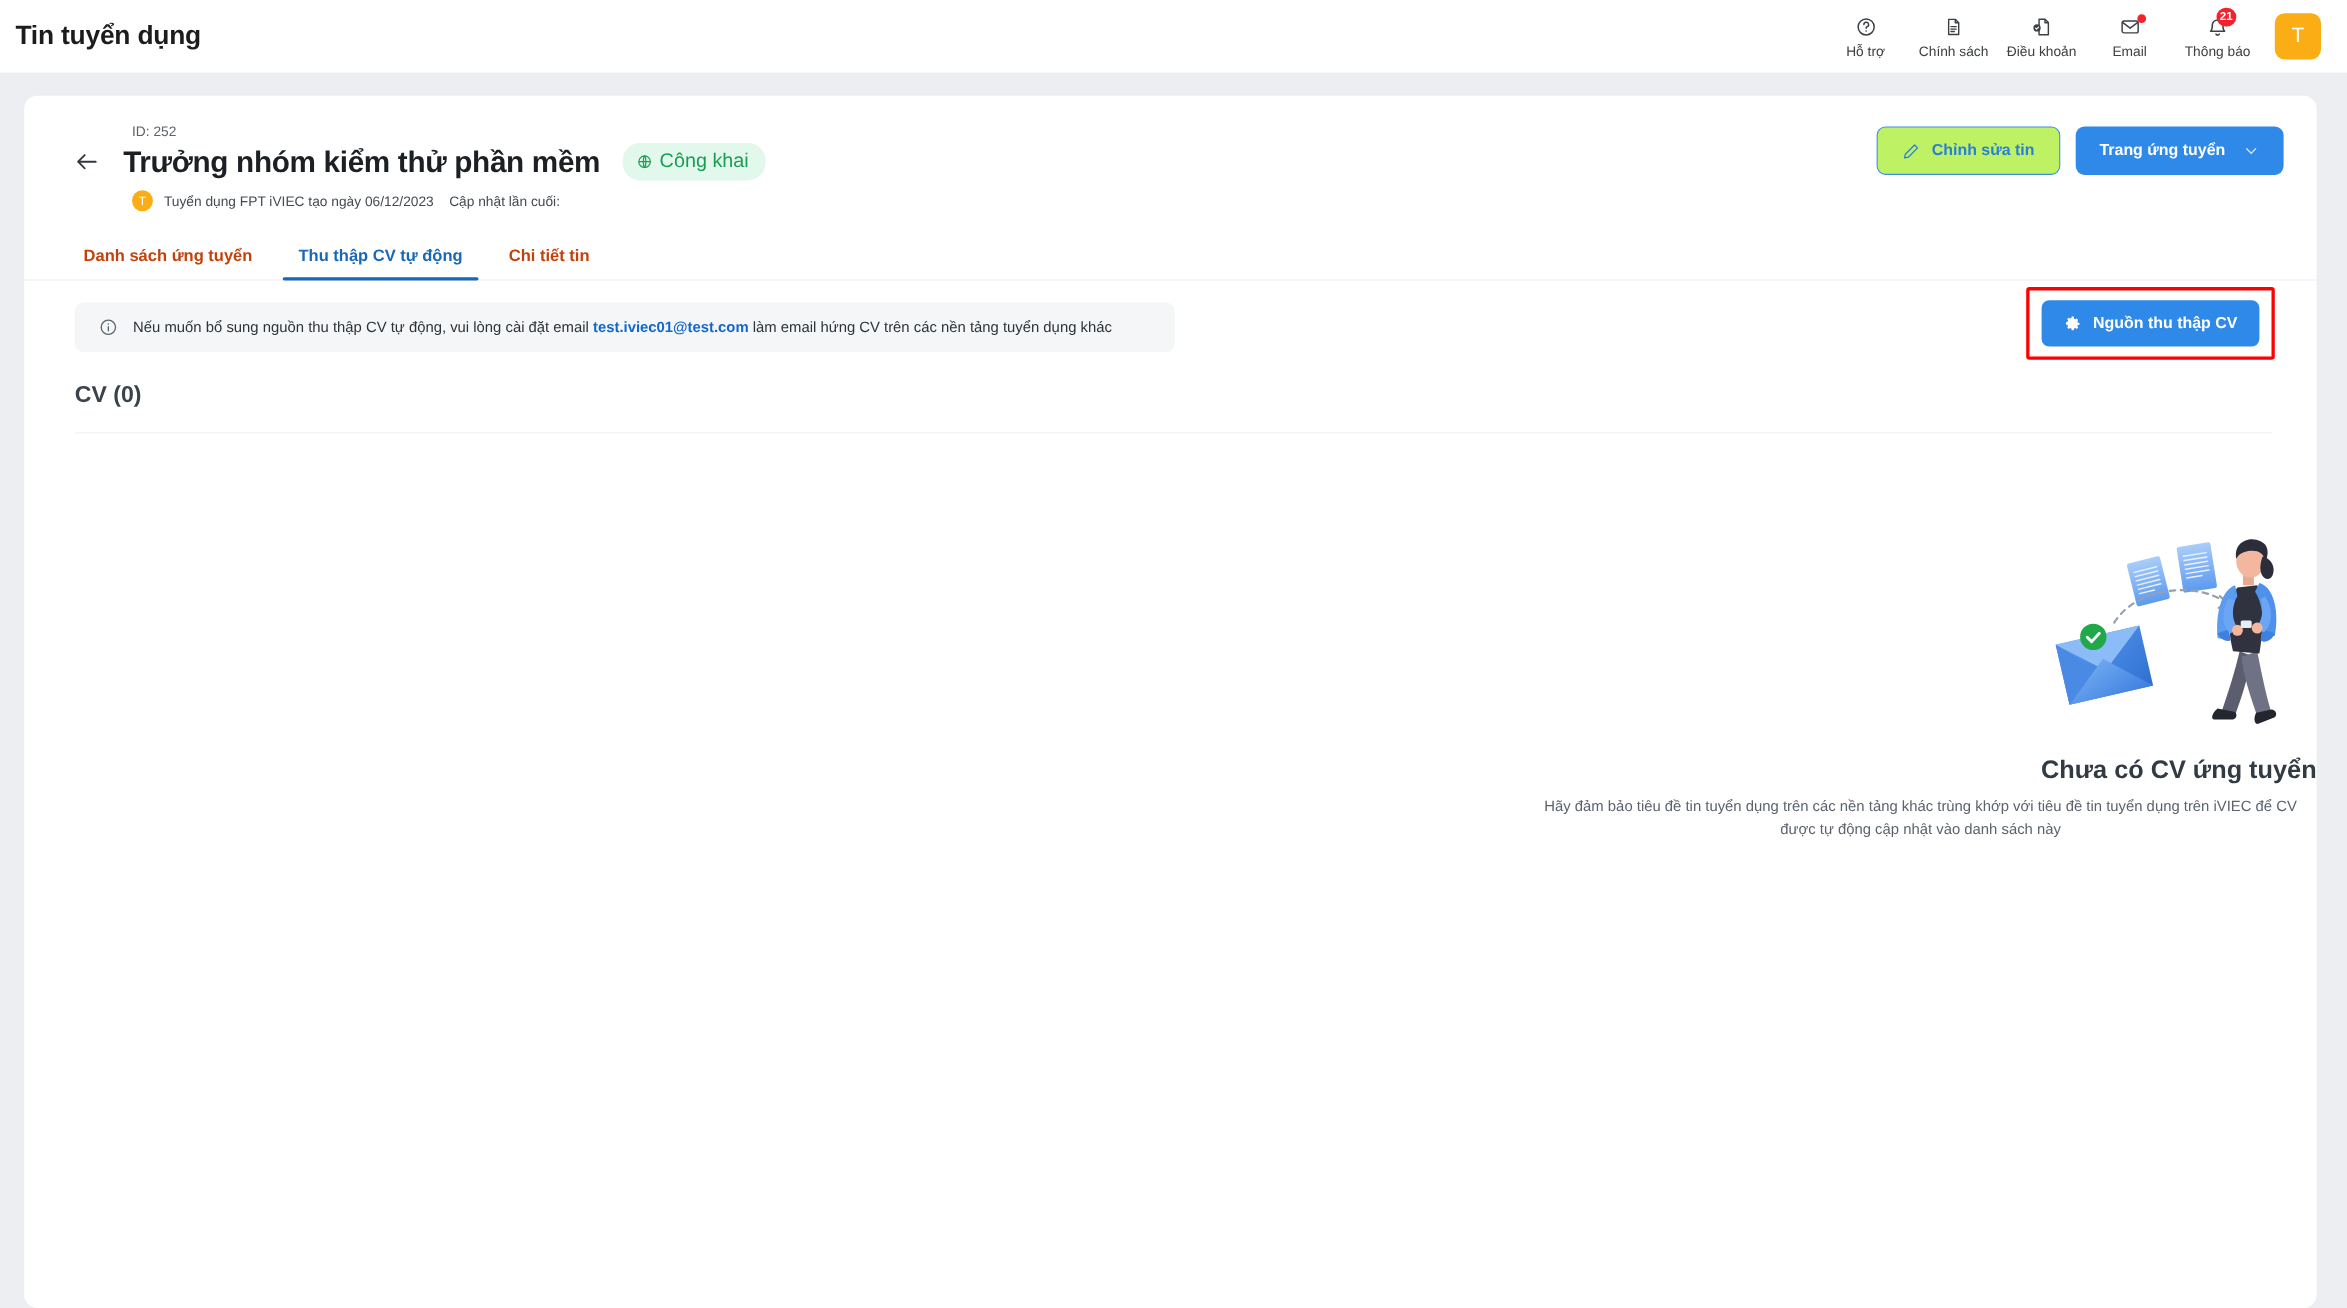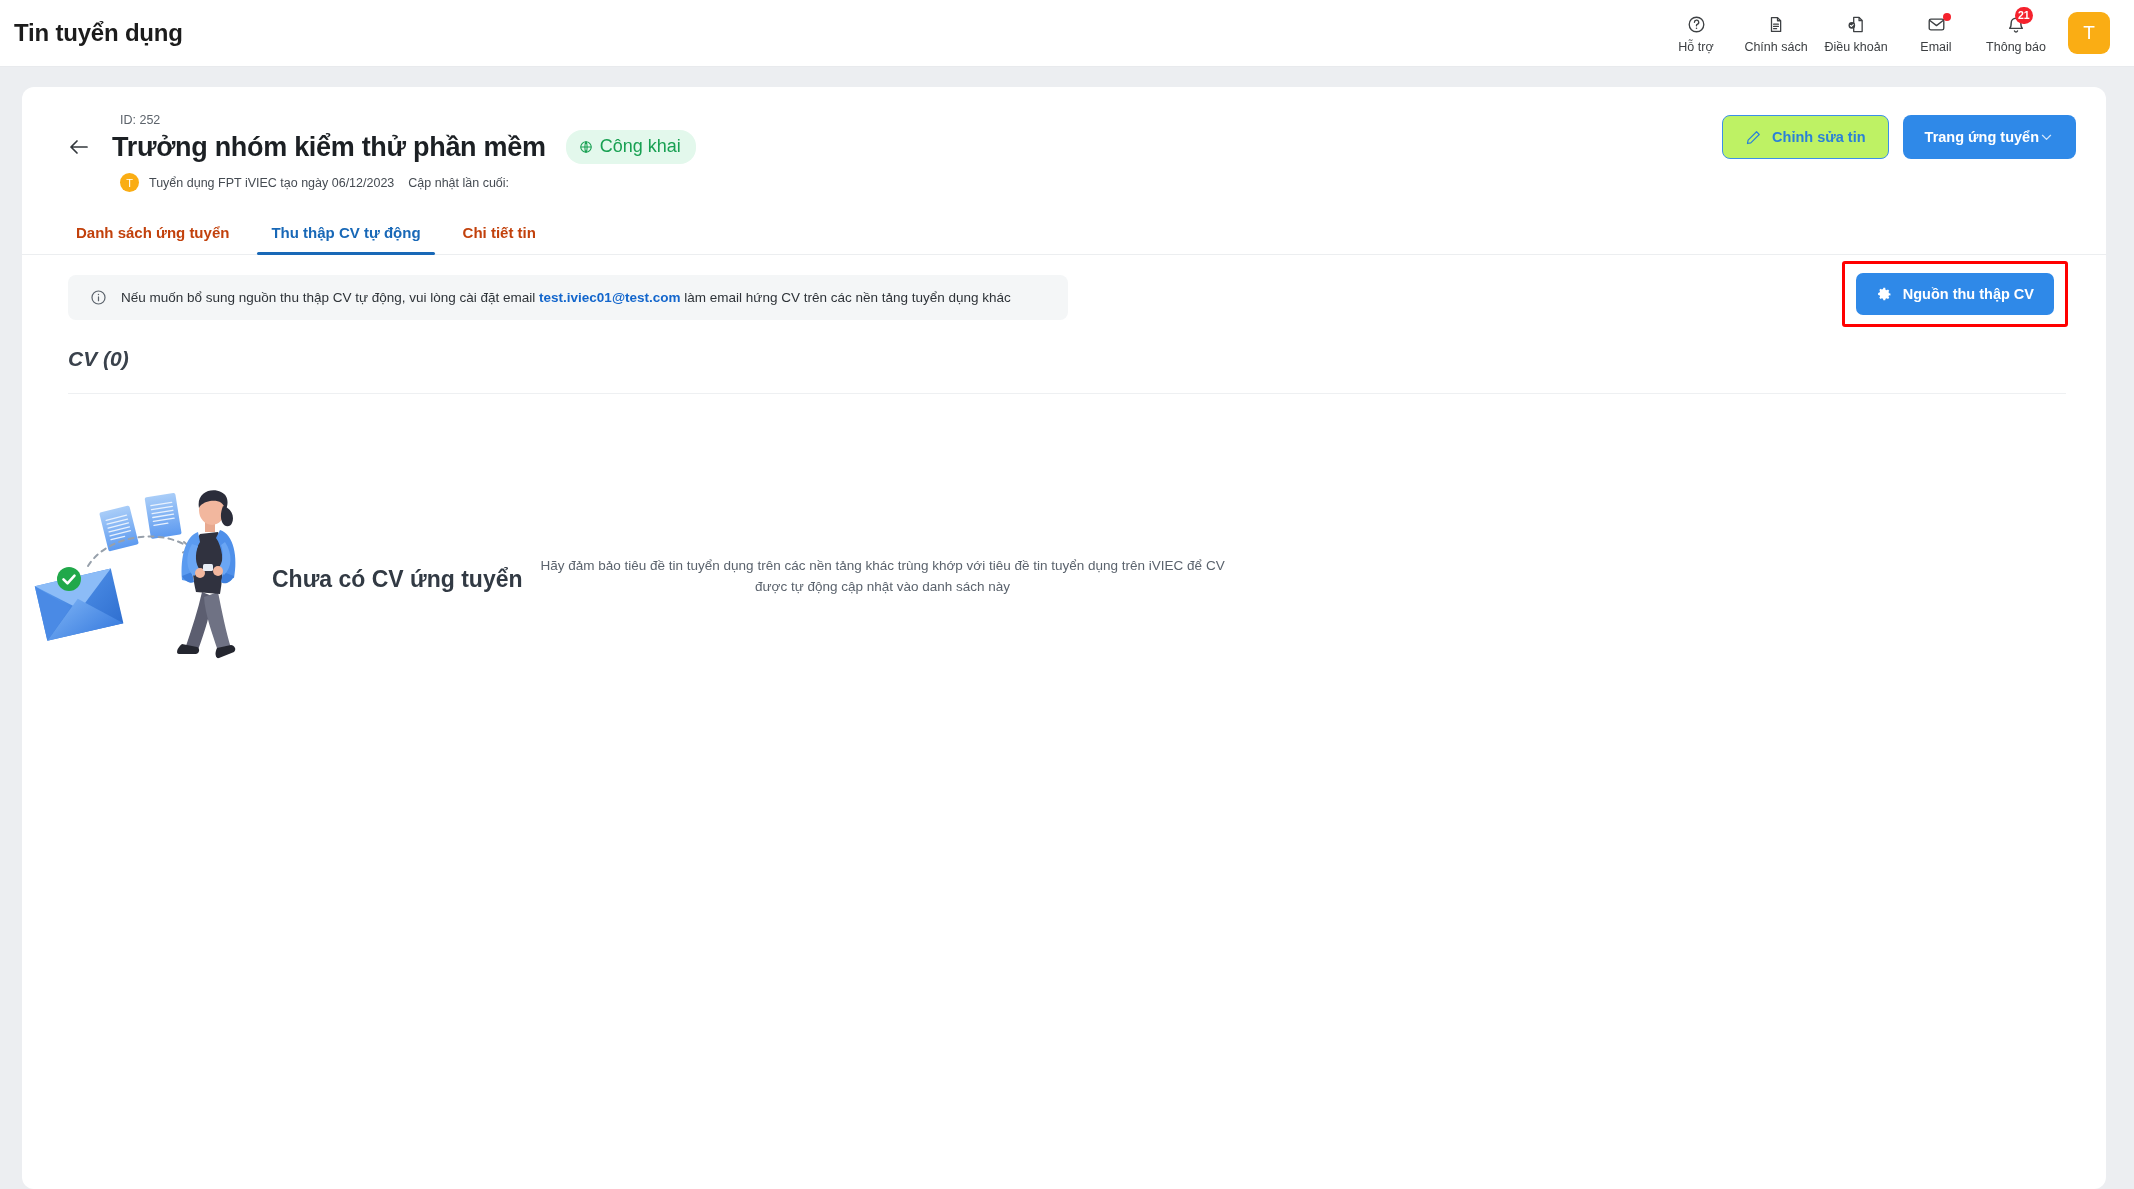--- a/index.html
+++ b/index.html
@@ -150,21 +150,21 @@
     background: #bef264;
     border-radius: 8px;
     height: 44px;
     padding: 0 22px;
     font-size: 14.5px;
     font-weight: 600;
     cursor: pointer;
     white-space: nowrap;
   }
   .btn-primary {
-    display: inline-flex; align-items: center; 
+    display: inline-flex; align-items: center; gap: 16px;
     background: #2f89e8;
     color: #fff;
     border: none;
     border-radius: 8px;
     height: 44px;
     padding: 0 22px;
     font-size: 14.5px;
     font-weight: 700;
     cursor: pointer;
     white-space: nowrap;
@@ -237,21 +237,21 @@
 
   
   .list-head {
     margin: 27px 40px 0 46px;
     display: flex;
     align-items: center;
     justify-content: space-between;
     padding-bottom: 22px;
     border-bottom: 1px solid #eef0f2;
   }
-  .cv-count { font-size: 21px; font-weight: 700; color: #3a424c; font-style: italic; }
+  .cv-count { font-size: 21px; font-weight: 700; color: #3a424c; }
   .tools { display: flex; align-items: center; gap: 13px; }
   .search-box {
     width: 198px; height: 41px;
     border: 1px solid #dfe3e8;
     border-radius: 8px;
     display: flex; align-items: center;
     gap: 10px;
     padding: 0 14px;
     background: #fff;
   }
@@ -275,22 +275,22 @@
     color: #3a424c;
     cursor: pointer;
     background: #fff;
     white-space: nowrap;
   }
 
   
   .empty {
     margin-top: 78px;
     display: flex;
-    flex-direction: row;
-    align-items: center;
+    flex-direction: column;
+    align-items: flex-end;
   }
   .empty-title {
     font-size: 23px;
     font-weight: 700;
     color: #323a44;
     margin-top: 14px;
   }
   .empty-sub {
     font-size: 13.5px;
     color: #5b636d;

